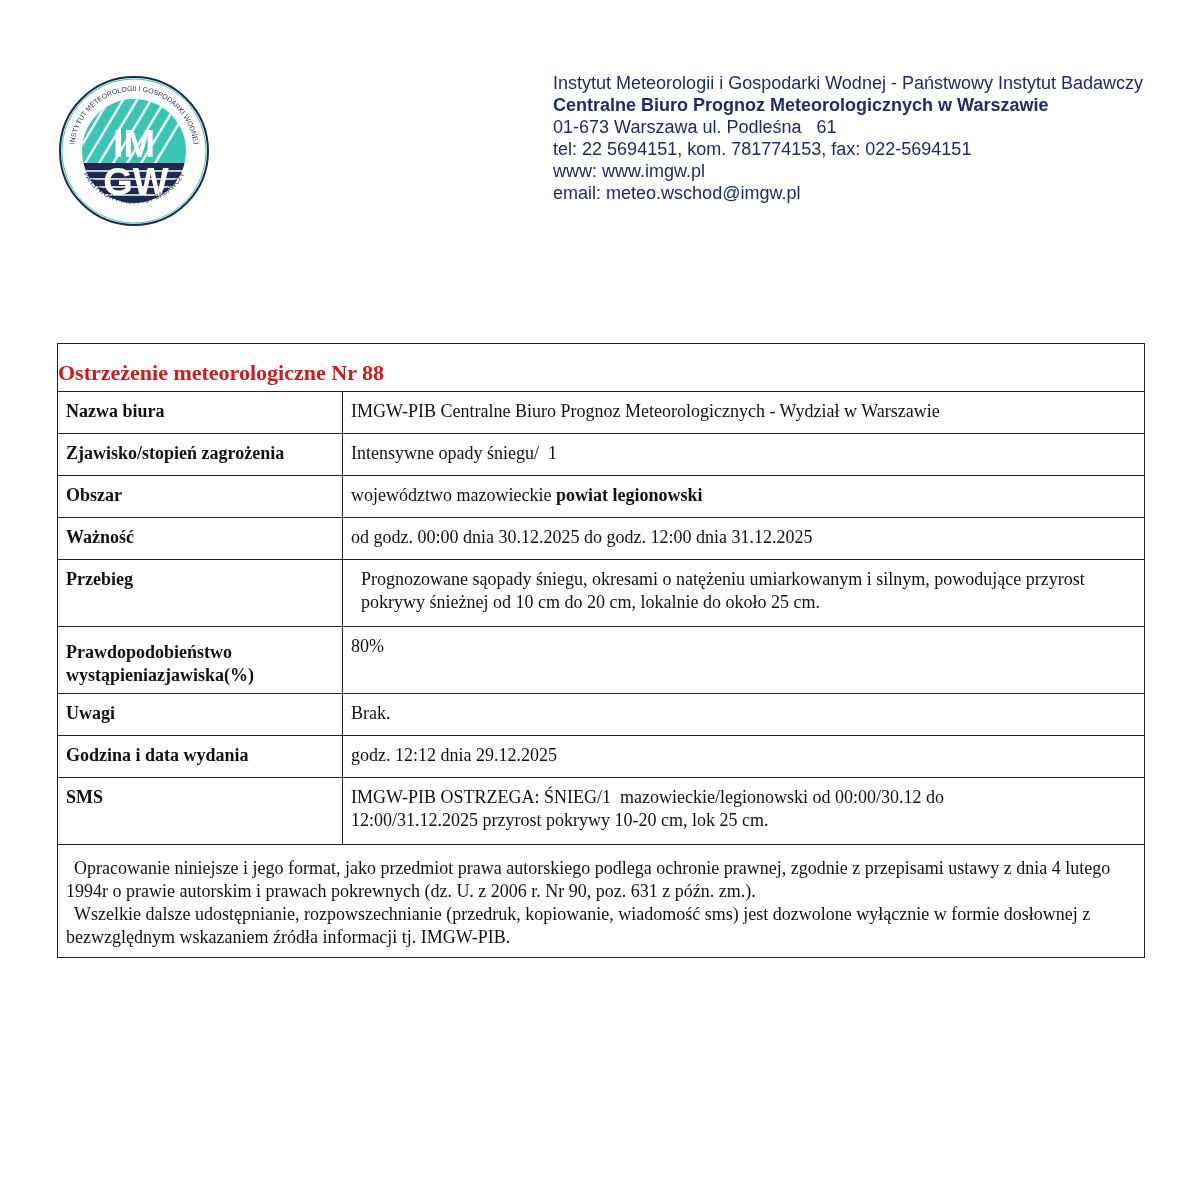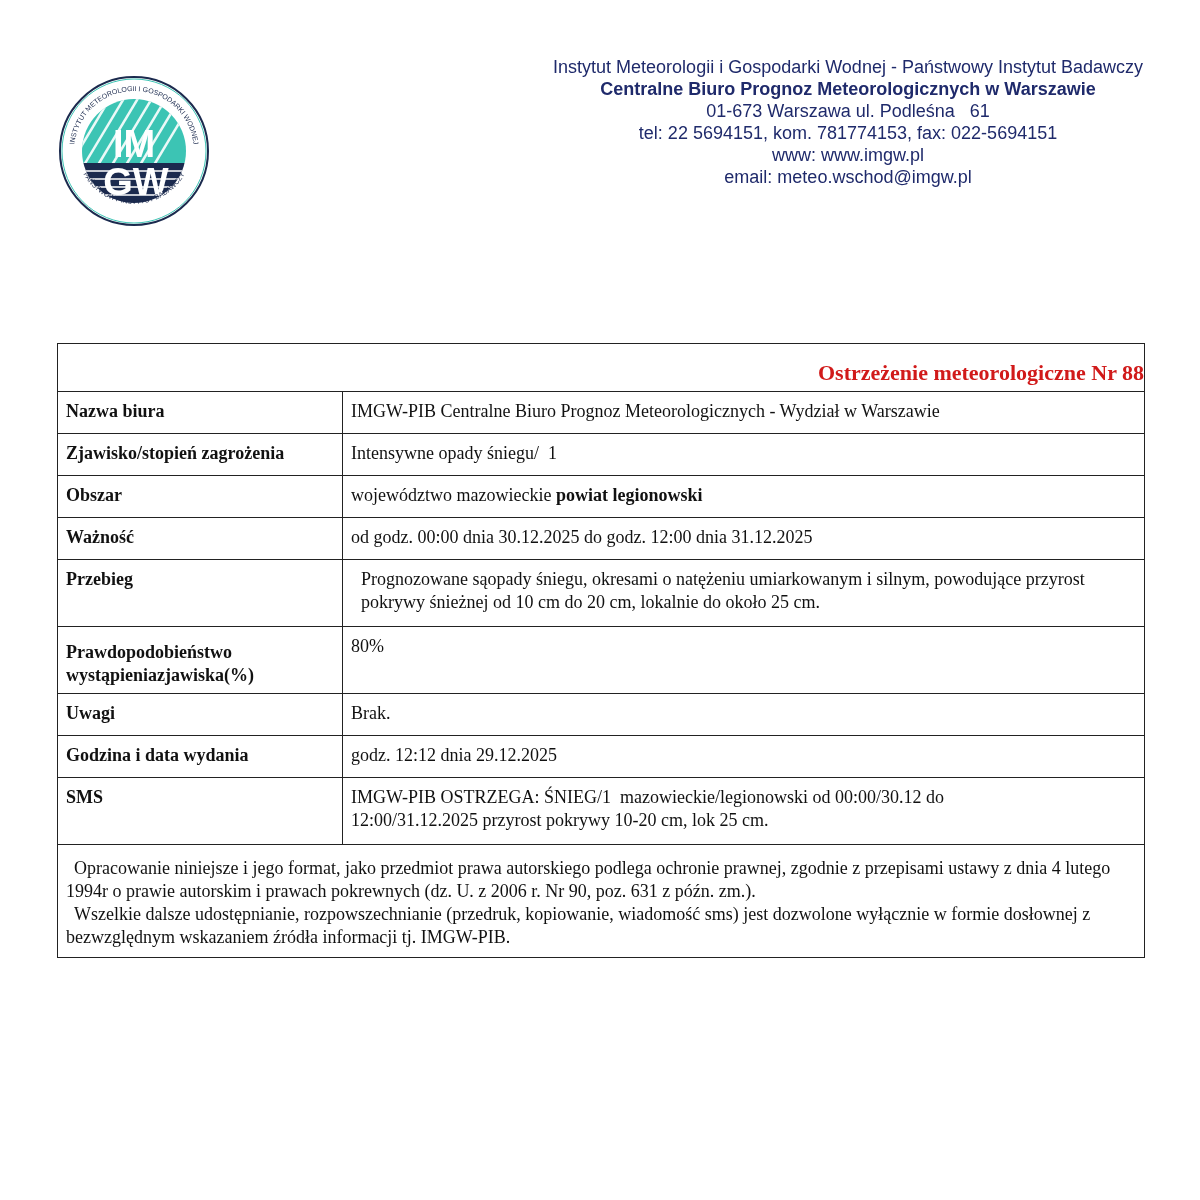--- a/index.html
+++ b/index.html
@@ -1,21 +1,21 @@
 <!DOCTYPE html>
 <html><head>
 <meta charset="utf-8">
 <style>
   html, body { margin:0; padding:0; background:#ffffff; }
   body { width:1200px; height:1200px; position:relative; overflow:hidden; font-family:"Liberation Serif", serif; color:#111; }
   .logo { position:absolute; left:58px; top:75px; width:152px; height:152px; }
-  .header { position:absolute; right:57px; top:56px; text-align:center; font-family:"Liberation Sans", sans-serif; color:#1f2a6b; font-size:18px; line-height:22px; }
+  .header { position:absolute; right:57px; top:72px; text-align:left; font-family:"Liberation Sans", sans-serif; color:#1f2a6b; font-size:18px; line-height:22px; }
   .header .bold { font-weight:bold; }
   .tbl { position:absolute; left:57px; top:343px; width:1086px; border:1px solid #222; }
-  .title-row { height:47px; border-bottom:1px solid #222; display:flex; align-items:center; justify-content:flex-end; }
+  .title-row { height:47px; border-bottom:1px solid #222; display:flex; align-items:center; justify-content:flex-start; }
   .title { color:#d11a1a; font-weight:bold; font-size:22px; padding-top:10px; }
   .row { display:flex; border-bottom:1px solid #222; }
   .row .lbl { width:285px; border-right:1px solid #222; font-weight:bold; font-size:18px; padding:8px 0 0 8px; box-sizing:border-box; line-height:23px; }
   .row .val { flex:1; font-size:18px; padding:8px 0 0 8px; box-sizing:border-box; line-height:23px; }
   .footer { padding:12px 8px 8px 8px; font-size:18px; line-height:23px; }
   .footer p { margin:0; text-indent:8px; }
 </style>
 </head>
 <body>
 

